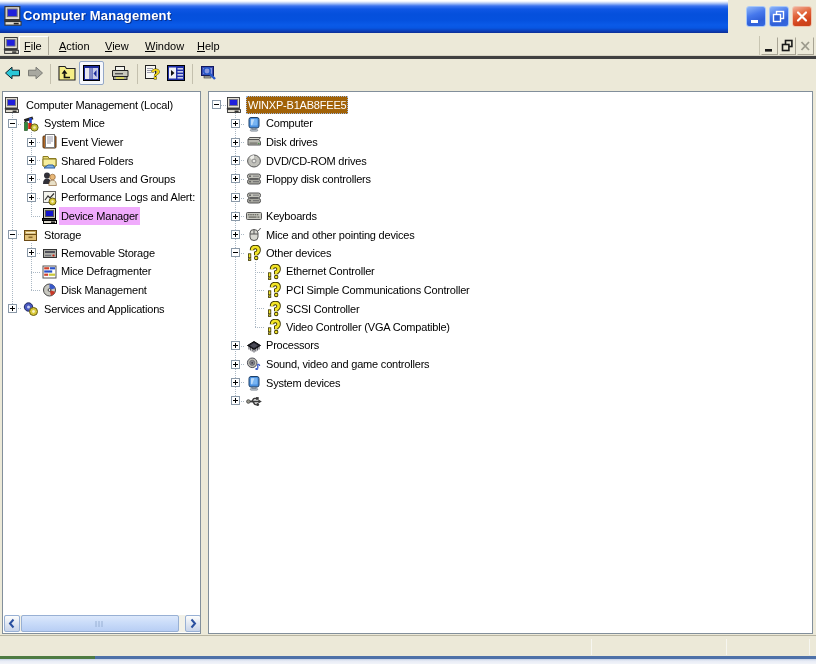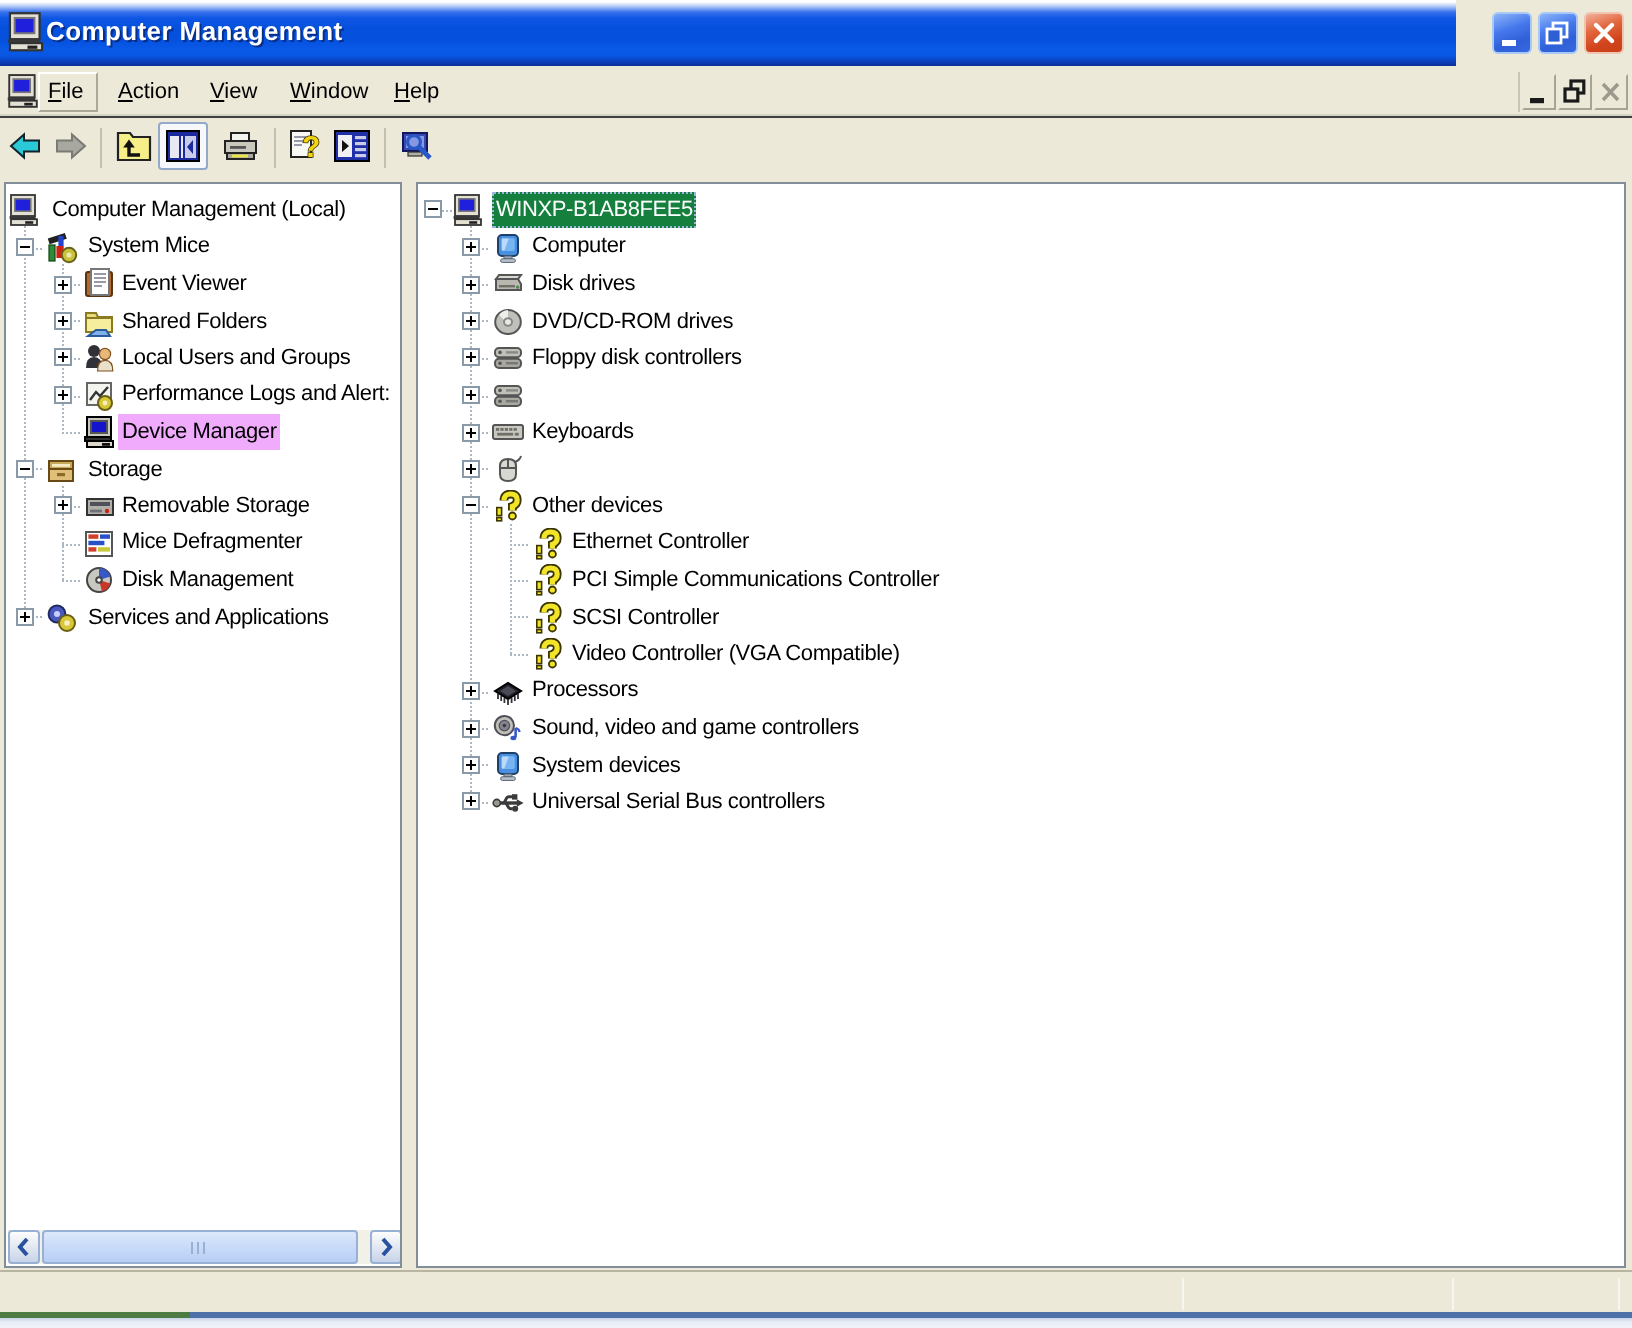--- a/index.html
+++ b/index.html
@@ -8,32 +8,32 @@
 
 #title{left:0;top:0;width:728px;height:33px;
  background:linear-gradient(180deg,#FFFFFF 0,#FFFFFF 1px,#BACEF8 3px,#3A72EE 6px,#0E56E4 9px,#0550DC 14px,#0551DE 20px,#0A5AE8 25px,#0856E2 28px,#0B3EB8 31px,#0D2E96 33px)}
 #title .ttxt{left:23px;top:8px;color:#fff;font-size:13px;font-weight:bold;
  text-shadow:1px 1px 0 rgba(10,35,110,0.75);letter-spacing:0.2px}
 .capbtn{top:6px;width:20px;height:21px;border-radius:3px;border:1px solid #A8C8F8}
 .capblue{background:linear-gradient(160deg,#8CB4F8 0%,#4678EC 40%,#3060D8 70%,#3668E0 100%)}
 #bmin{left:746px}#bmax{left:769px}
 #bclose{left:792px;background:linear-gradient(160deg,#F2B09A 0%,#E2663C 38%,#D2431C 72%,#C64218 100%);border-color:#F0C4B0}
 
-#menubar{left:0;top:33px;width:816px;height:26px;background:#ECE9D8;border-bottom:1px solid #404040}
+#menubar{left:0;top:33px;width:816px;height:26px;background:#ECE9D8;border-bottom:3px solid #404040}
 #menubar:after{content:"";position:absolute;left:0;bottom:0;width:816px;height:1px;background:#D8D4C4}
 .menu{top:7px;font-size:11px}
 .mu{text-decoration:underline}
 
 #toolbar{left:0;top:60px;width:816px;height:28px;background:#ECE9D8}
 .tsep{top:4px;width:1px;height:20px;background:#C4C0AE}
 
 #leftpane{left:2px;top:91px;width:199px;height:543px;border:1px solid #828F9B;background:#fff;overflow:hidden}
 #rightpane{left:208px;top:91px;width:605px;height:543px;border:1px solid #828F9B;background:#fff;overflow:hidden}
 .row{position:absolute;height:18px;line-height:18px;white-space:nowrap;letter-spacing:-0.2px}
-.sel{background:#15803d;color:#fff;outline:1px dotted #9CB6E0;outline-offset:-1px;padding:0 2px}
+.sel{background:#a16207;color:#fff;outline:1px dotted #9CB6E0;outline-offset:-1px;padding:0 2px}
 .hl{background:#f0abfc;padding:0 2px}
 .exp{position:absolute;width:9px;height:9px;background:#fff;border:1px solid #8A99A8}
 .exp i{position:absolute;left:1px;top:3px;width:5px;height:1px;background:#000}
 .exp.plus b{position:absolute;left:3px;top:1px;width:1px;height:5px;background:#000}
 .vdot{position:absolute;width:1px;background-image:repeating-linear-gradient(180deg,#ABB8C4 0,#ABB8C4 1px,transparent 1px,transparent 2px)}
 .hdot{position:absolute;height:1px;background-image:repeating-linear-gradient(90deg,#ABB8C4 0,#ABB8C4 1px,transparent 1px,transparent 2px)}
 .ic{position:absolute;width:16px;height:16px}
 
 #hsb{position:absolute;left:1px;bottom:1px;width:197px;height:17px;background:#F2F1E8}
 .sbtn{position:absolute;top:0;width:16px;height:17px;border-radius:2px;border:1px solid #98B0D4;
@@ -493,20 +493,21 @@
         <use href="#kbd"></use>
       </svg>
       <div class="row" style="left:55px;top:115px;padding:0 2px">Keyboards</div>
       <div class="exp plus" style="left:22px;top:138px">
         <i></i>
         <b></b>
       </div>
       <svg class="ic" style="left:37px;top:134.5px" width="16" height="16" viewBox="0 0 16 16">
         <use href="#mouse"></use>
       </svg>
+      <div class="row" style="left:55px;top:134px;padding:0 2px">Mice and other pointing devices</div>
       <div class="exp" style="left:22px;top:156px">
         <i></i>
       </div>
       <svg class="ic" style="left:37px;top:153px" width="16" height="16" viewBox="0 0 16 16">
         <use href="#quest"></use>
       </svg>
       <div class="row" style="left:55px;top:152px;padding:0 2px">Other devices</div>
       <svg class="ic" style="left:57px;top:171.5px" width="16" height="16" viewBox="0 0 16 16">
         <use href="#quest"></use>
       </svg>
@@ -547,21 +548,20 @@
         <use href="#compdev"></use>
       </svg>
       <div class="row" style="left:55px;top:282px;padding:0 2px">System devices</div>
       <div class="exp plus" style="left:22px;top:304px">
         <i></i>
         <b></b>
       </div>
       <svg class="ic" style="left:37px;top:301px" width="16" height="16" viewBox="0 0 16 16">
         <use href="#usb"></use>
       </svg>
-      <div class="row" style="left:55px;top:300px;padding:0 2px">Universal Serial Bus controllers</div>
     </div>
     <div id="status" class="abs">
       <div class="ssep" style="left:591px"></div>
       <div class="ssep" style="left:726px"></div>
       <div class="ssep" style="left:809px"></div>
     </div>
     <div id="bstrip1" class="abs"></div>
     <div id="bstrip2" class="abs"></div>
     <div id="bstrip3" class="abs"></div>
   </div>

